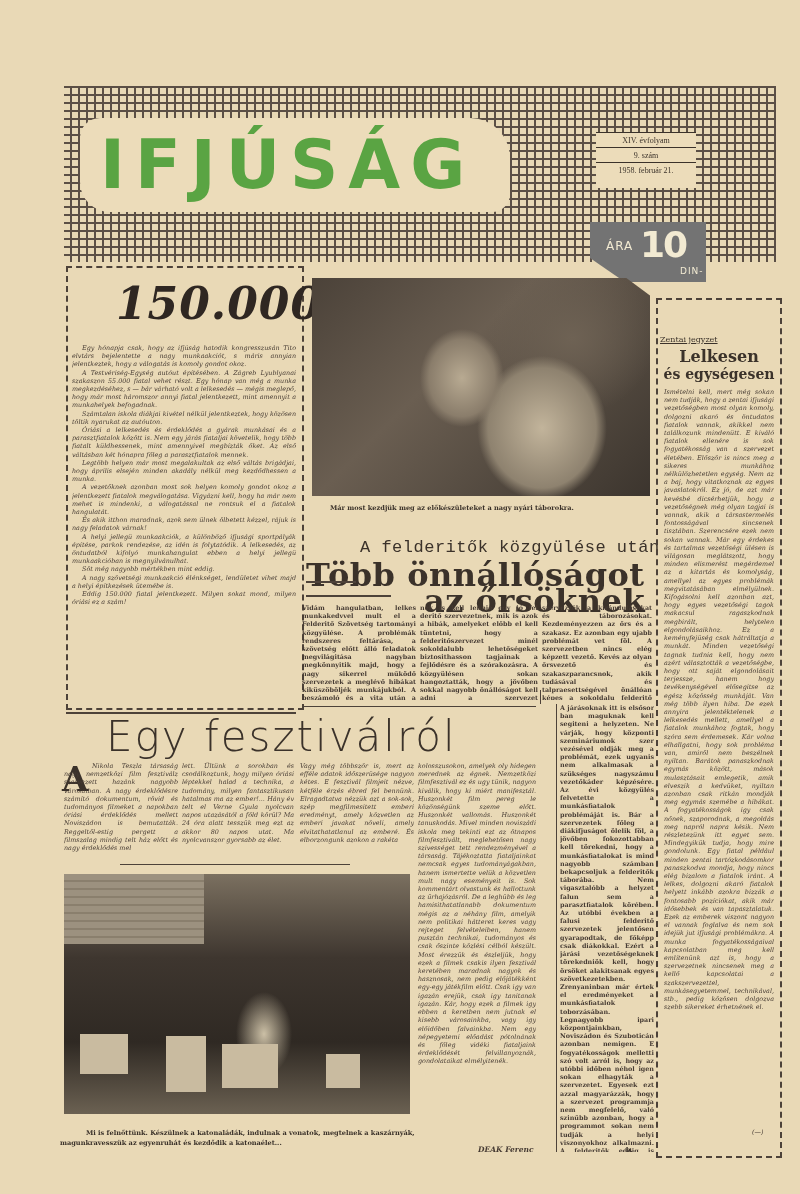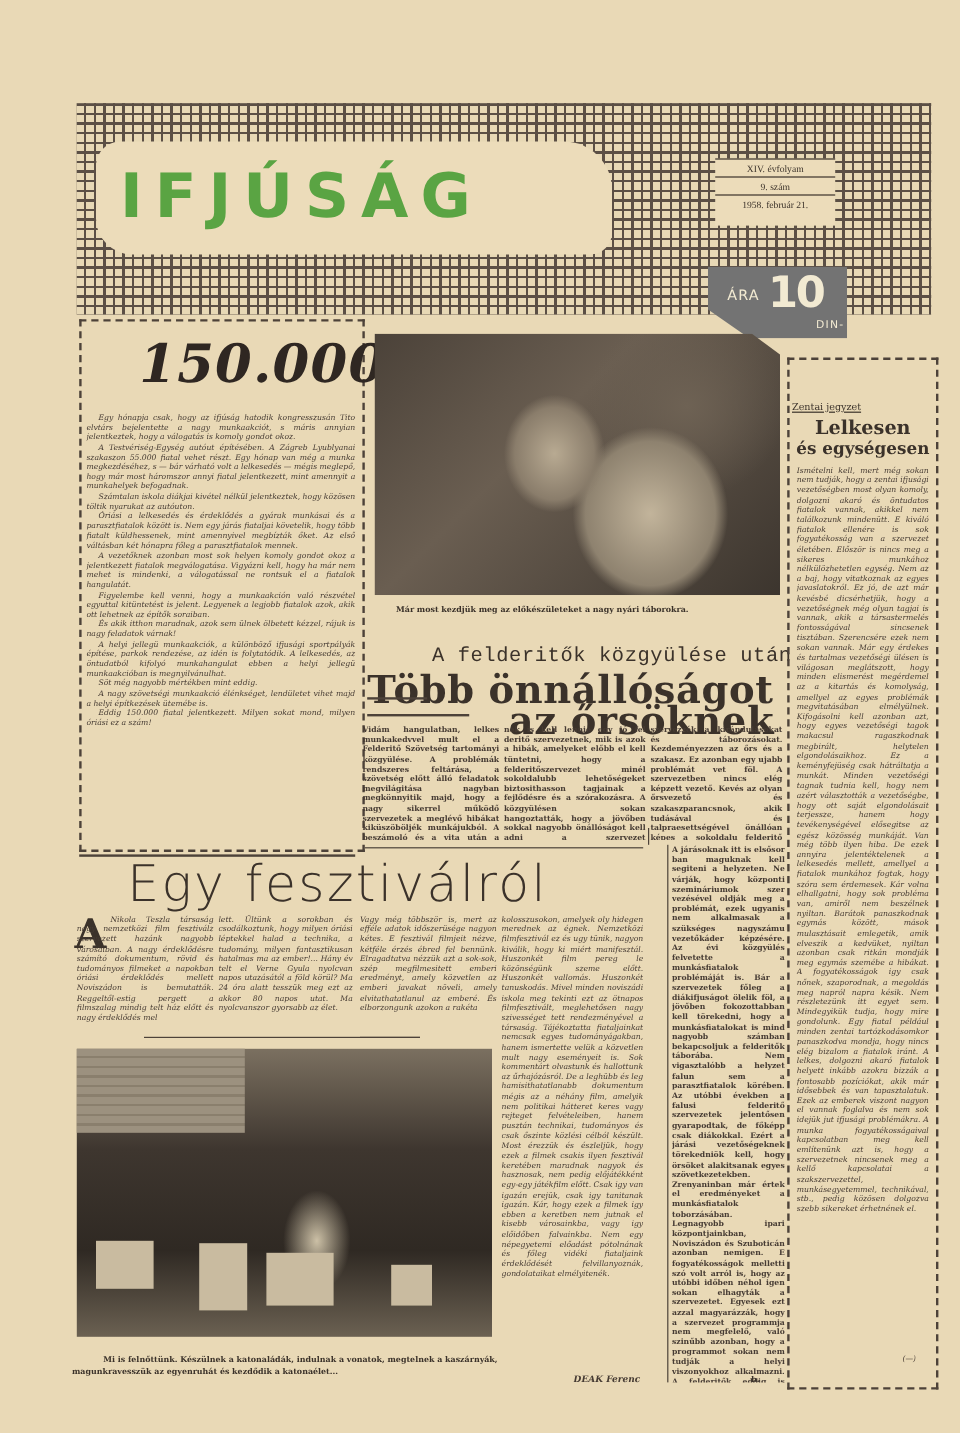--- a/index.html
+++ b/index.html
@@ -16,21 +16,21 @@
     background-image:
       repeating-linear-gradient(0deg, transparent 0 6px, #5b4f45 6px 8px),
       repeating-linear-gradient(90deg, transparent 0 6px, #5b4f45 6px 8px);
   }
   .mast-clear {
     left:80px; top:118px; width:430px; height:94px; background:#ecdcba;
     border-radius:20px 40px 18px 30px;
   }
   .mast-title {
     left:100px; top:118px; font-family:"DejaVu Sans", sans-serif; font-weight:bold;
-    font-size:51px; letter-spacing:10px; color:#5aa443; line-height:94px;
+    font-size:67px; letter-spacing:10px; color:#5aa443; line-height:94px;
   }
   .mast-info {
     left:596px; top:132px; width:100px; height:56px; background:#ecdcba;
     font-family:"Liberation Serif", serif; font-size:8px; text-align:center; color:#3b322a;
   }
   .mast-info div { border-top:1px solid #3b322a; padding:3px 0 2px; }
   .price {
     left:590px; top:222px; width:116px; height:60px; background:#737373; color:#f2ead2;
     font-family:"DejaVu Sans", sans-serif; clip-path:polygon(0 0,100% 0,100% 100%,30% 100%,0 60%);
   }
@@ -105,22 +105,22 @@
   <span class="din">DIN-</span>
 </div>
 
 <div class="abs dashed box150"></div>
 <div class="abs big150">150.000</div>
 <div class="abs col-text italic" style="left:72px; top:344px; width:224px; height:372px;">
   <p>Egy hónapja csak, hogy az ifjúság hatodik kongresszusán Tito elvtárs bejelentette a nagy munkaakciót, s máris annyian jelentkeztek, hogy a válogatás is komoly gondot okoz.</p>
   <p>A Testvériség-Egység autóut építésében. A Zágreb Lyublyanai szakaszon 55.000 fiatal vehet részt. Egy hónap van még a munka megkezdéséhez, s — bár várható volt a lelkesedés — mégis meglepő, hogy már most háromszor annyi fiatal jelentkezett, mint amennyit a munkahelyek befogadnak.</p>
   <p>Számtalan iskola diákjai kivétel nélkül jelentkeztek, hogy közösen töltik nyarukat az autóuton.</p>
   <p>Óriási a lelkesedés és érdeklődés a gyárak munkásai és a parasztfiatalok között is. Nem egy járás fiataljai követelik, hogy több fiatalt küldhessenek, mint amennyivel megbízták őket. Az első váltásban két hónapra főleg a parasztfiatalok mennek.</p>
+  <p>Legtöbb helyen már most megalakultak az első váltás brigádjai, hogy április elsején minden akadály nélkül meg kezdődhessen a munka.</p>
   <p>A vezetőknek azonban most sok helyen komoly gondot okoz a jelentkezett fiatalok megválogatása. Vigyázni kell, hogy ha már nem mehet is mindenki, a válogatással ne rontsuk el a fiatalok hangulatát.</p>
-  <p>Figyelembe kell venni, hogy a munkaakción való részvétel egyuttal kitüntetést is jelent. Legyenek a legjobb fiatalok azok, akik ott lehetnek az építők soraiban.</p>
   <p>És akik itthon maradnak, azok sem ülnek ölbetett kézzel, rájuk is nagy feladatok várnak!</p>
   <p>A helyi jellegü munkaakciók, a különböző ifjusági sportpályák építése, parkok rendezése, az idén is folytatódik. A lelkesedés, az öntudatból kifolyó munkahangulat ebben a helyi jellegü munkaakcióban is megnyilvánulhat.</p>
   <p>Söt még nagyobb mértékben mint eddig.</p>
   <p>A nagy szövetségi munkaakció élénkséget, lendületet vihet majd a helyi építkezések ütemébe is.</p>
   <p>Eddig 150.000 fiatal jelentkezett. Milyen sokat mond, milyen óriási ez a szám!</p>
 </div>
 
 <div class="abs photo1"></div>
 <div class="abs caption" style="left:330px; top:504px;">Már most kezdjük meg az előkészületeket a nagy nyári táborokra.</div>
 <div class="abs kicker">A felderitők közgyülése után</div>

